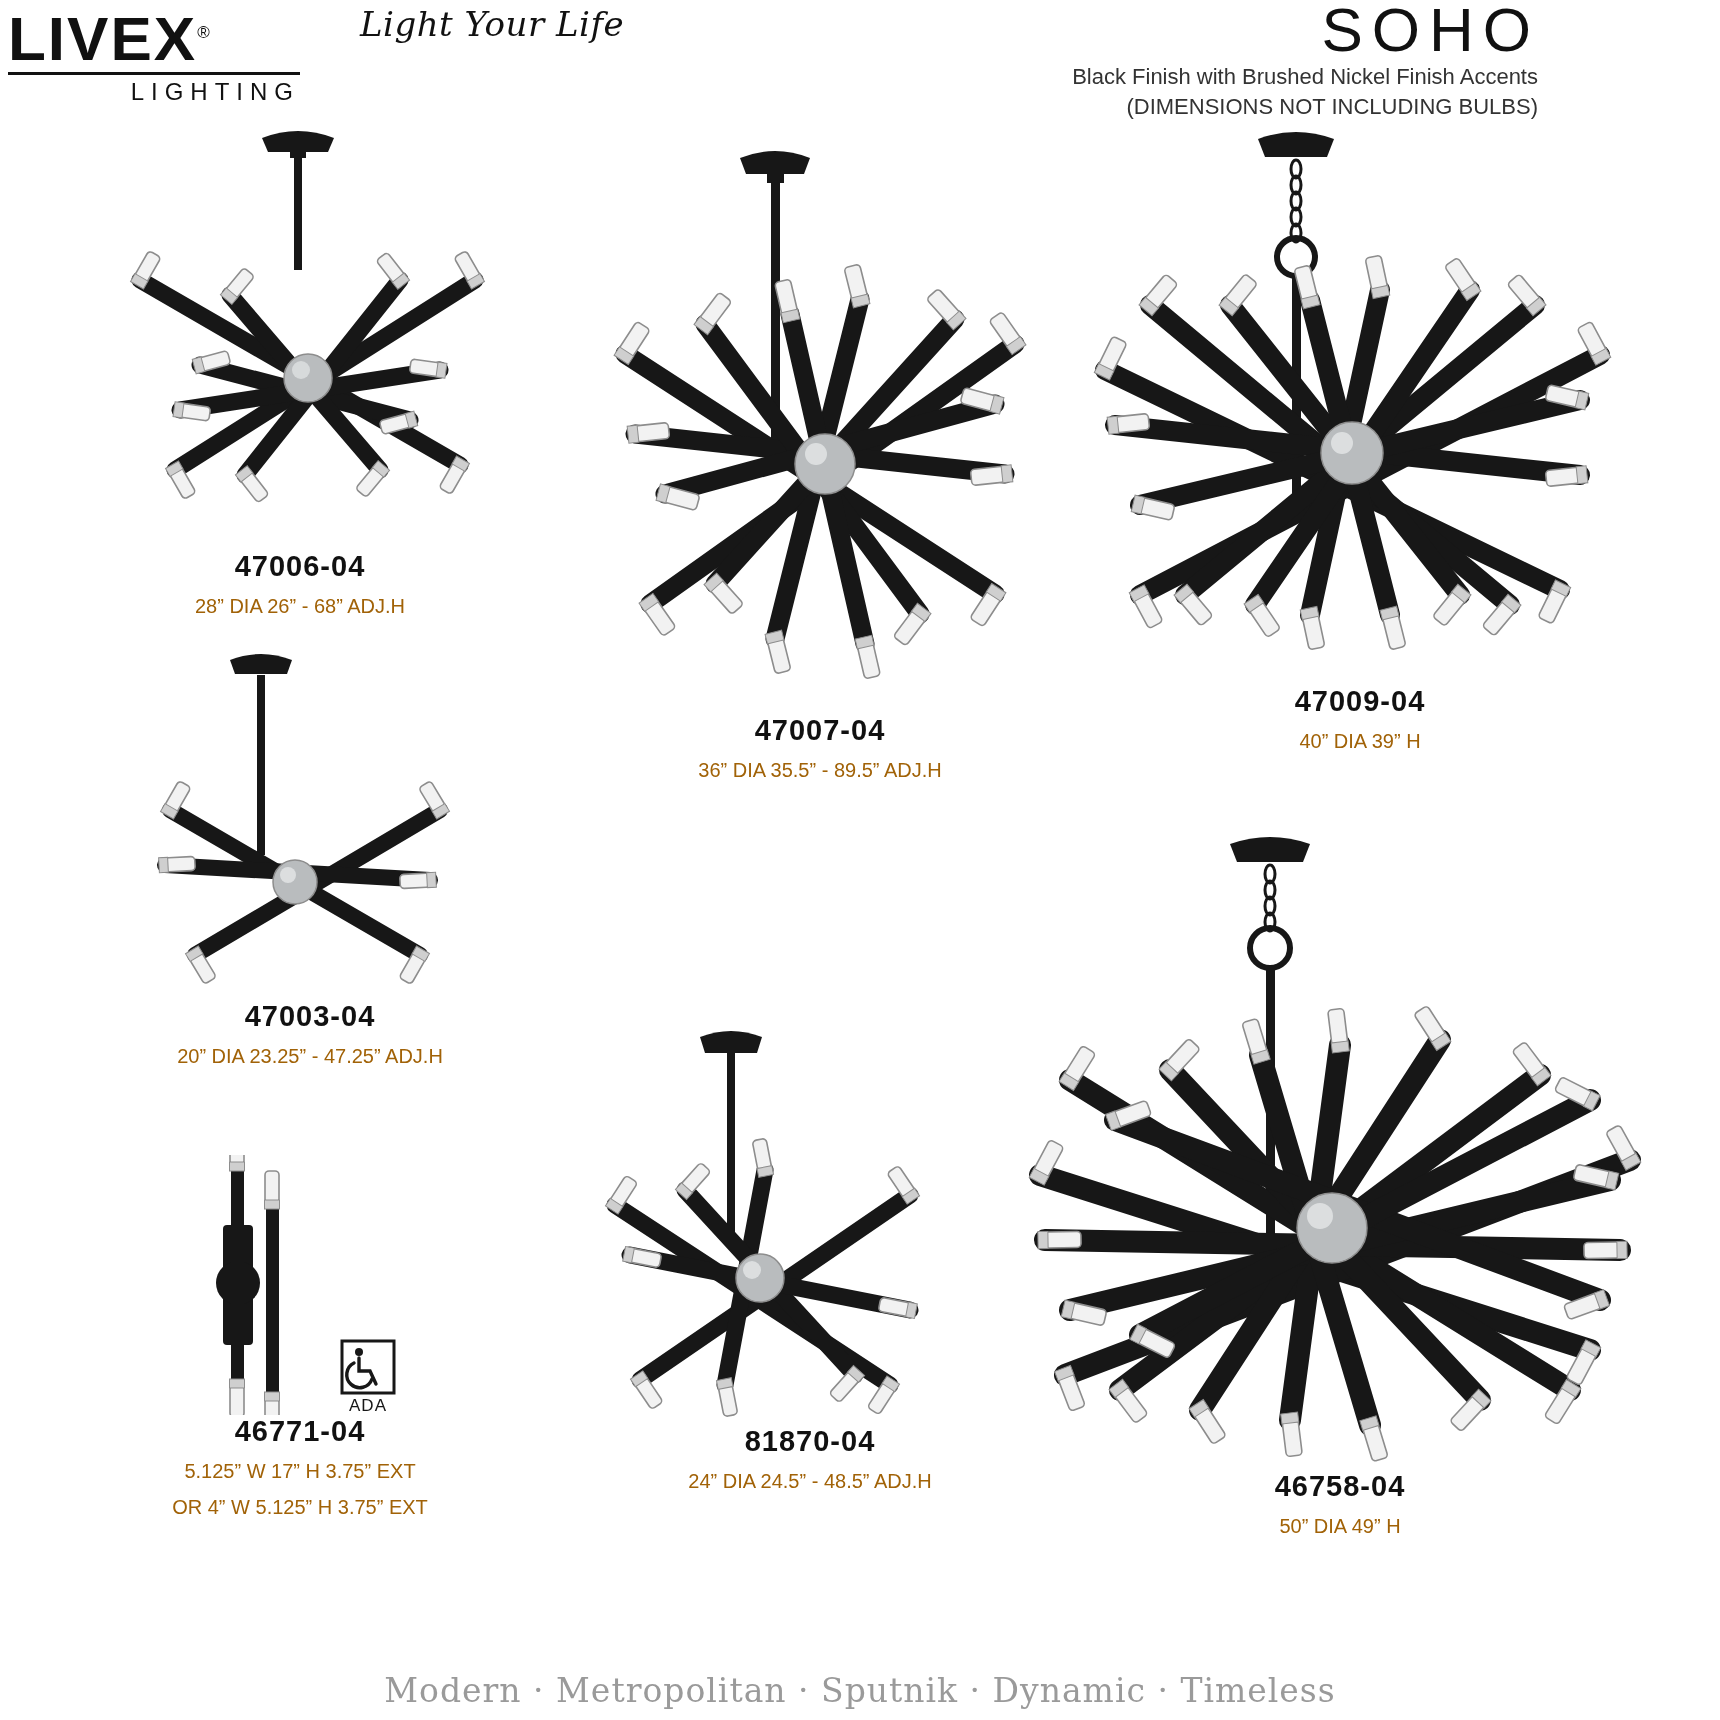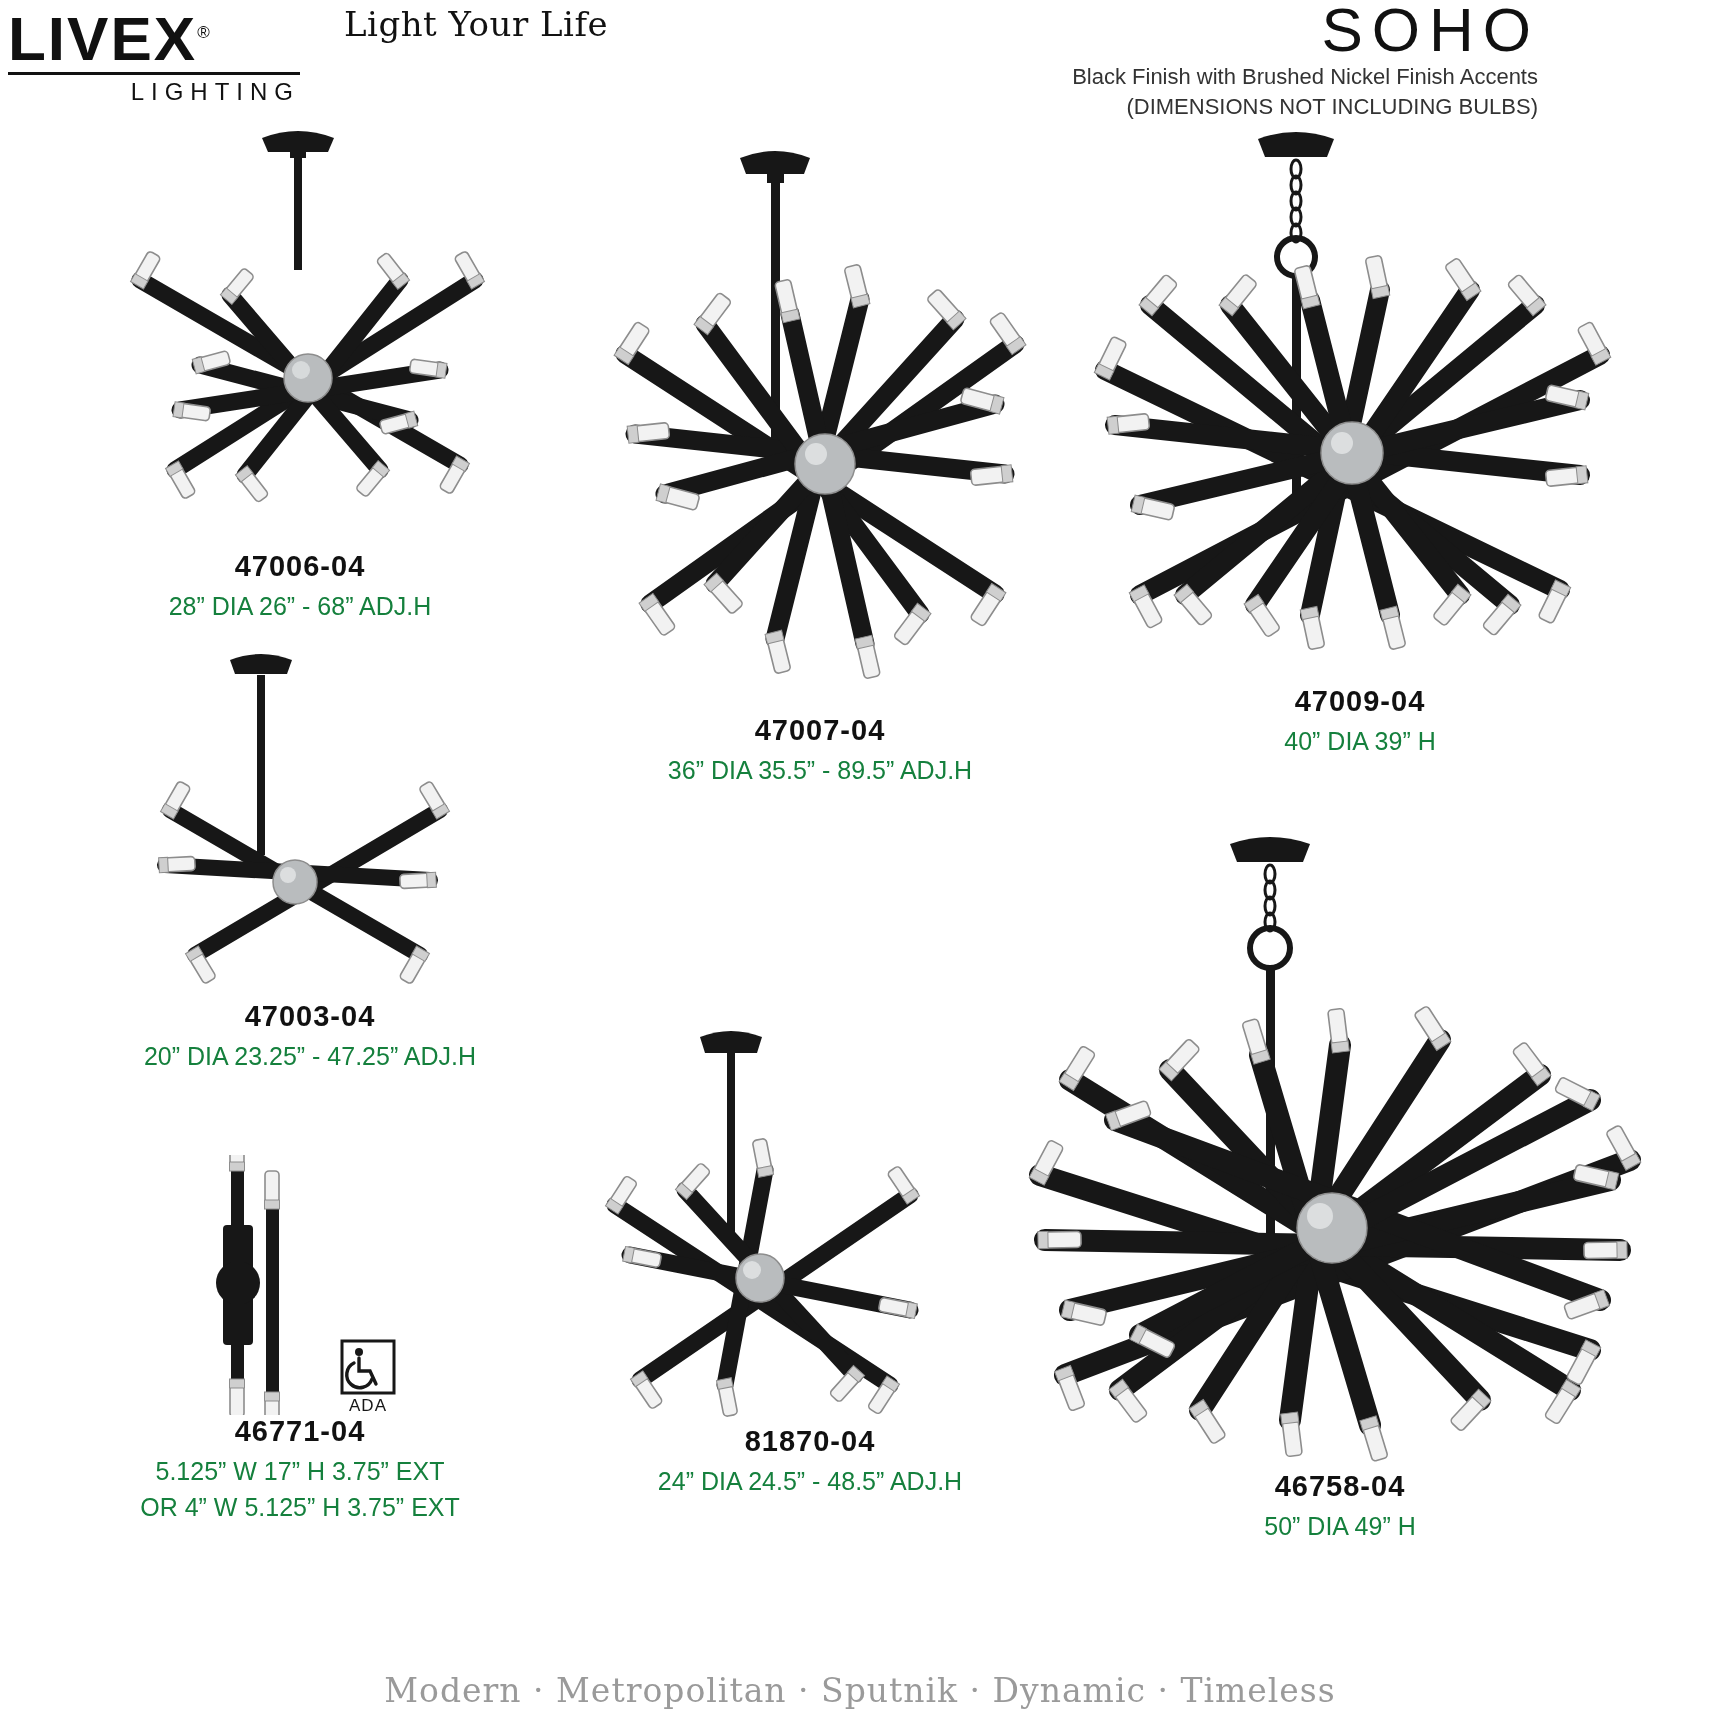--- a/index.html
+++ b/index.html
@@ -55,23 +55,24 @@
     font-size: 24px;
     letter-spacing: 7px;
     font-weight: normal;
     color: #111;
     text-align: right;
     width: 292px;
     margin-top: 3px;
   }
   .tagline {
     position: absolute;
-    left: 344px;
+    left: 360px;
     top: 4px;
     font-family: "DejaVu Serif", serif;
+    font-style: italic;
     font-size: 34px;
     color: #111;
     letter-spacing: 0.5px;
   }
   .brand-title {
     position: absolute;
     right: 10px;
     top: -6px;
     text-align: right;
     font-size: 62px;
@@ -99,22 +100,22 @@
     width: 100%;
   }
   .cap-model {
     font-size: 29px;
     font-weight: bold;
     letter-spacing: 1px;
     color: #111;
     white-space: nowrap;
   }
   .cap-dim {
-    font-size: 25px;
-    color: #15803d;
+    font-size: 20px;
+    color: #a16207;
     margin-top: 6px;
     white-space: nowrap;
     line-height: 34px;
   }
 
   
   .footer {
     position: absolute;
     bottom: 10px;
     left: 0;

